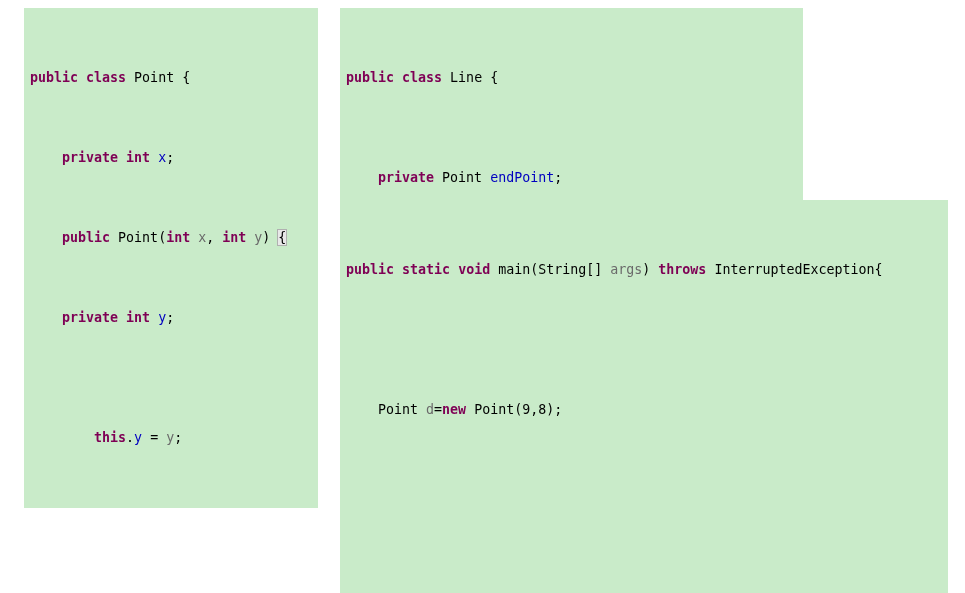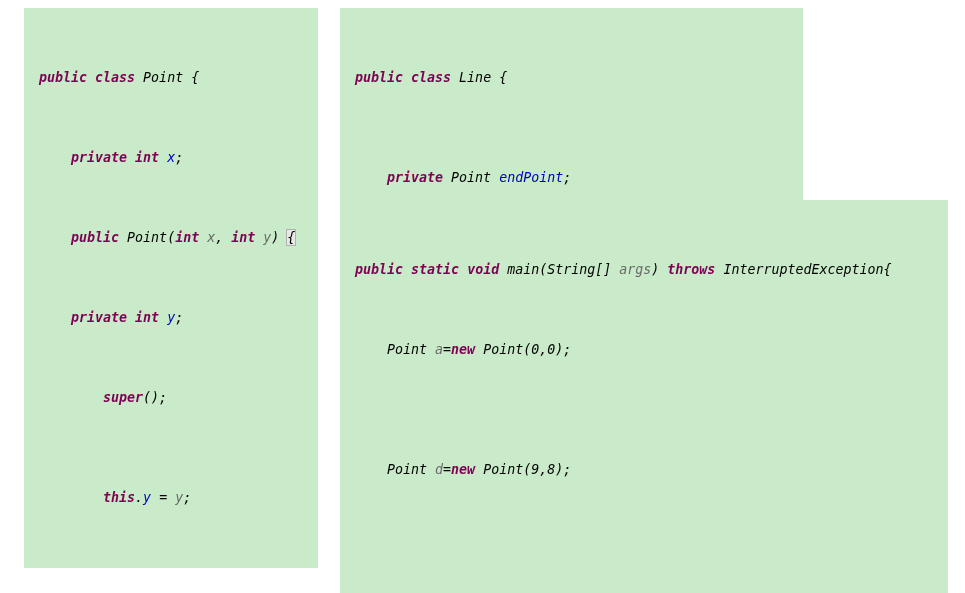--- a/index.html
+++ b/index.html
@@ -20,23 +20,22 @@
     color:#000000;
     box-sizing:border-box;
   }
   #snippet-point{ left:24px;  top:8px;   width:294px; }
   #snippet-line{  left:340px; top:8px;   width:463px; }
   #snippet-main{  left:340px; top:200px; width:608px; }
 
   .code-line{
     display:block;
     height:20px;
-    padding-left:15px;
+    padding-left:6px;
     position:relative;
-    font-style:italic;
   }
 
   
   .kw    { color:#7f0055; font-weight:bold; }   
   .type  { color:#000000; }                      
   .fld   { color:#0000c0; }                      
   .loc   { color:#6a6a6a;text-align:right; }                      
   .num   { color:#000000; }
   .punct { color:#000000; }   
 
@@ -57,21 +56,20 @@
 <div class="snippet" id="snippet-point">
 
   <span class="code-line"><span class="kw">public</span> <span class="kw">class</span> <span class="type">Point</span> <span class="punct">{</span></span>
 
   <span class="code-line">    <span class="kw">private</span> <span class="kw">int</span> <span class="fld">x</span><span class="punct">;</span></span>
 
   <span class="code-line">    <span class="kw">public</span> <span class="type">Point</span><span class="punct">(</span><span class="kw">int</span> <span class="loc">x</span><span class="punct">, </span><span class="kw">int</span> <span class="loc">y</span><span class="punct">) </span><span class="punct brmatch">{</span></span>
 
   <span class="code-line">    <span class="kw">private</span> <span class="kw">int</span> <span class="fld">y</span><span class="punct">;</span></span>
 
-  <span class="code-line">        <span class="kw">super</span><span class="punct">();</span></span>
 
 
   <span class="code-line">        <span class="kw">this</span><span class="punct">.</span><span class="fld">y</span> <span class="punct">= </span><span class="loc">y</span><span class="punct">;</span></span>
 
   
 </div>
 
 <div class="snippet" id="snippet-line">
 
   <span class="code-line"><span class="kw">public</span> <span class="kw">class</span> <span class="type">Line</span> <span class="punct">{</span></span>
@@ -89,21 +87,20 @@
 
   
 
   
 </div>
 
 <div class="snippet" id="snippet-main">
 
   <span class="code-line"><span class="kw">public</span> <span class="kw">static</span> <span class="kw">void</span> <span class="type">main</span><span class="punct">(</span><span class="type">String</span><span class="punct">[] </span><span class="loc">args</span><span class="punct">) </span><span class="kw">throws</span> <span class="type">InterruptedException</span><span class="punct">{</span></span>
 
-  <span class="code-line">    <span class="type">Point</span> <span class="loc">a</span><span class="punct">=</span><span class="kw">new</span> <span class="type">Point</span><span class="punct">(</span><span class="num">0</span><span class="punct">,</span><span class="num">0</span><span class="punct">);</span></span>
 
 
 
   <span class="code-line">    <span class="type">Point</span> <span class="loc">d</span><span class="punct">=</span><span class="kw">new</span> <span class="type">Point</span><span class="punct">(</span><span class="num">9</span><span class="punct">,</span><span class="num">8</span><span class="punct">);</span></span>
 
   
 
   
 
   

